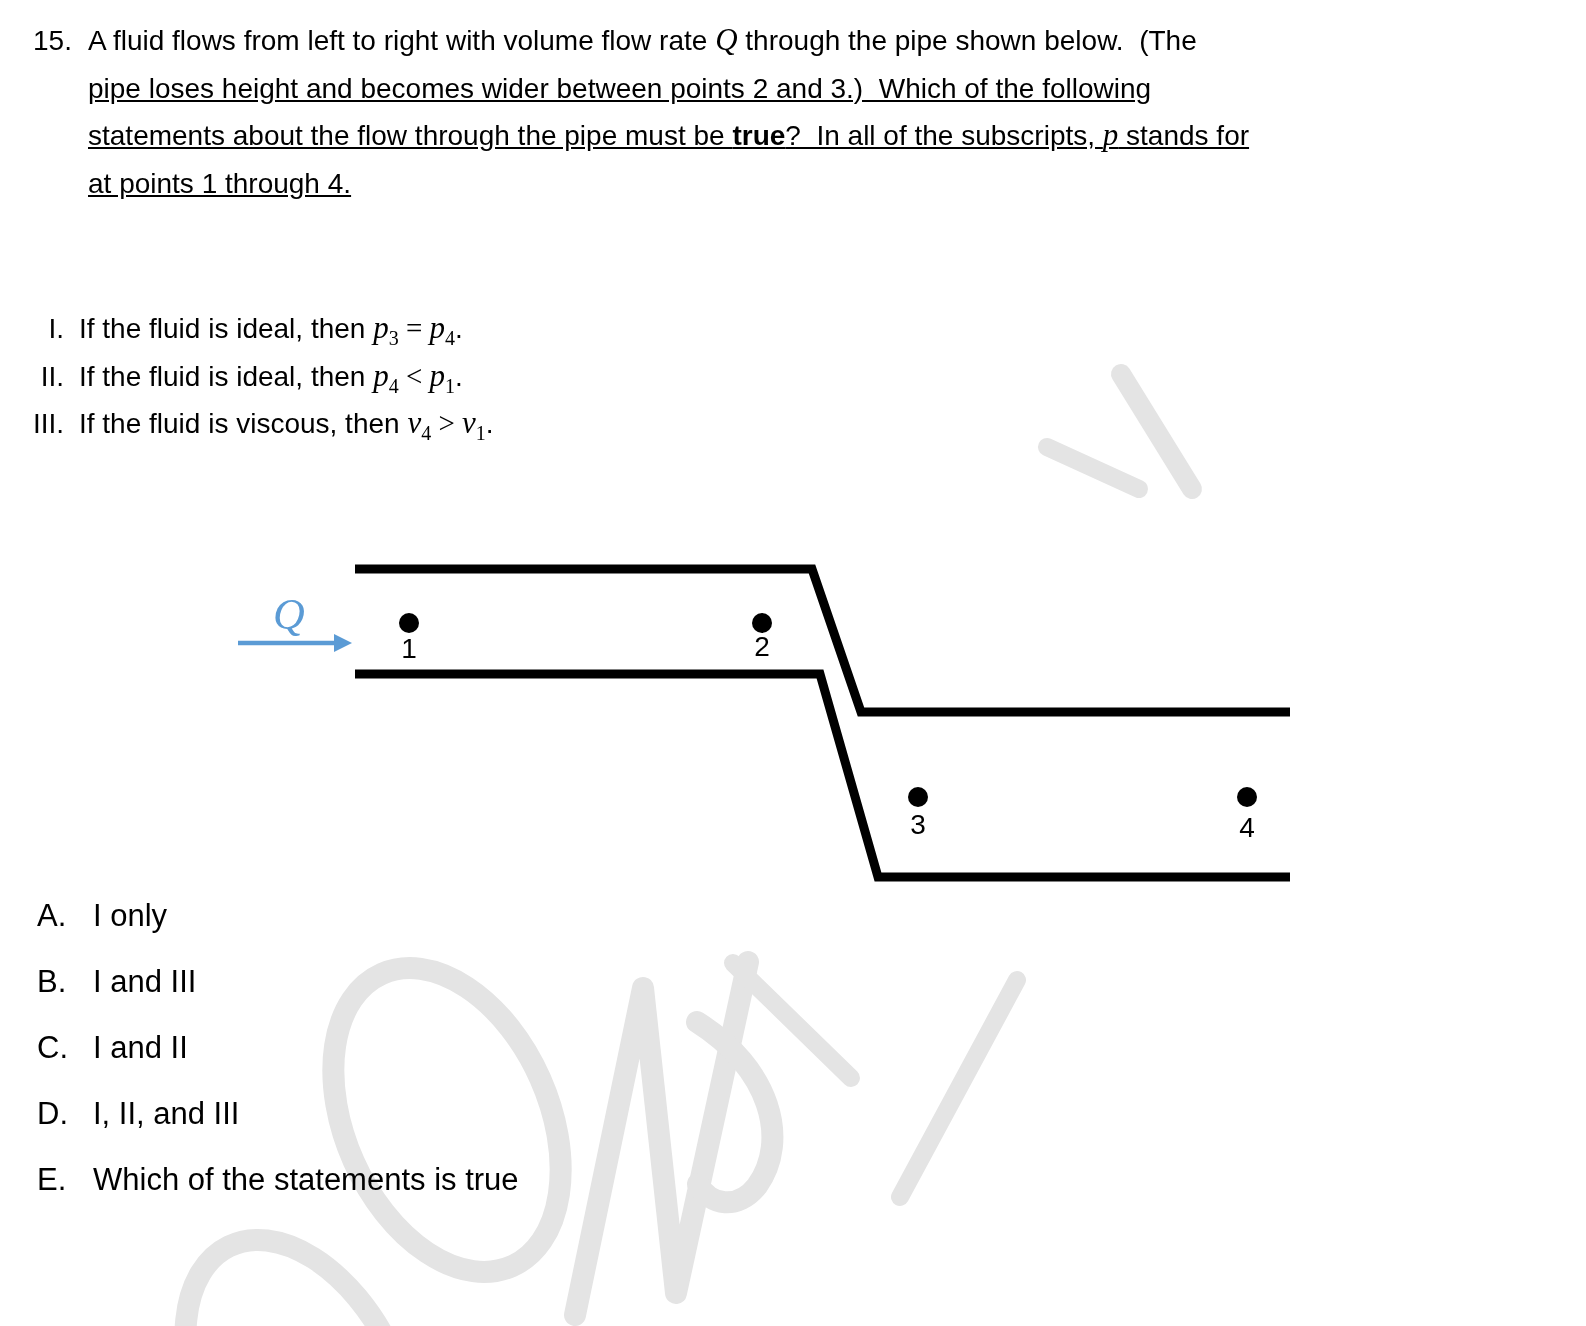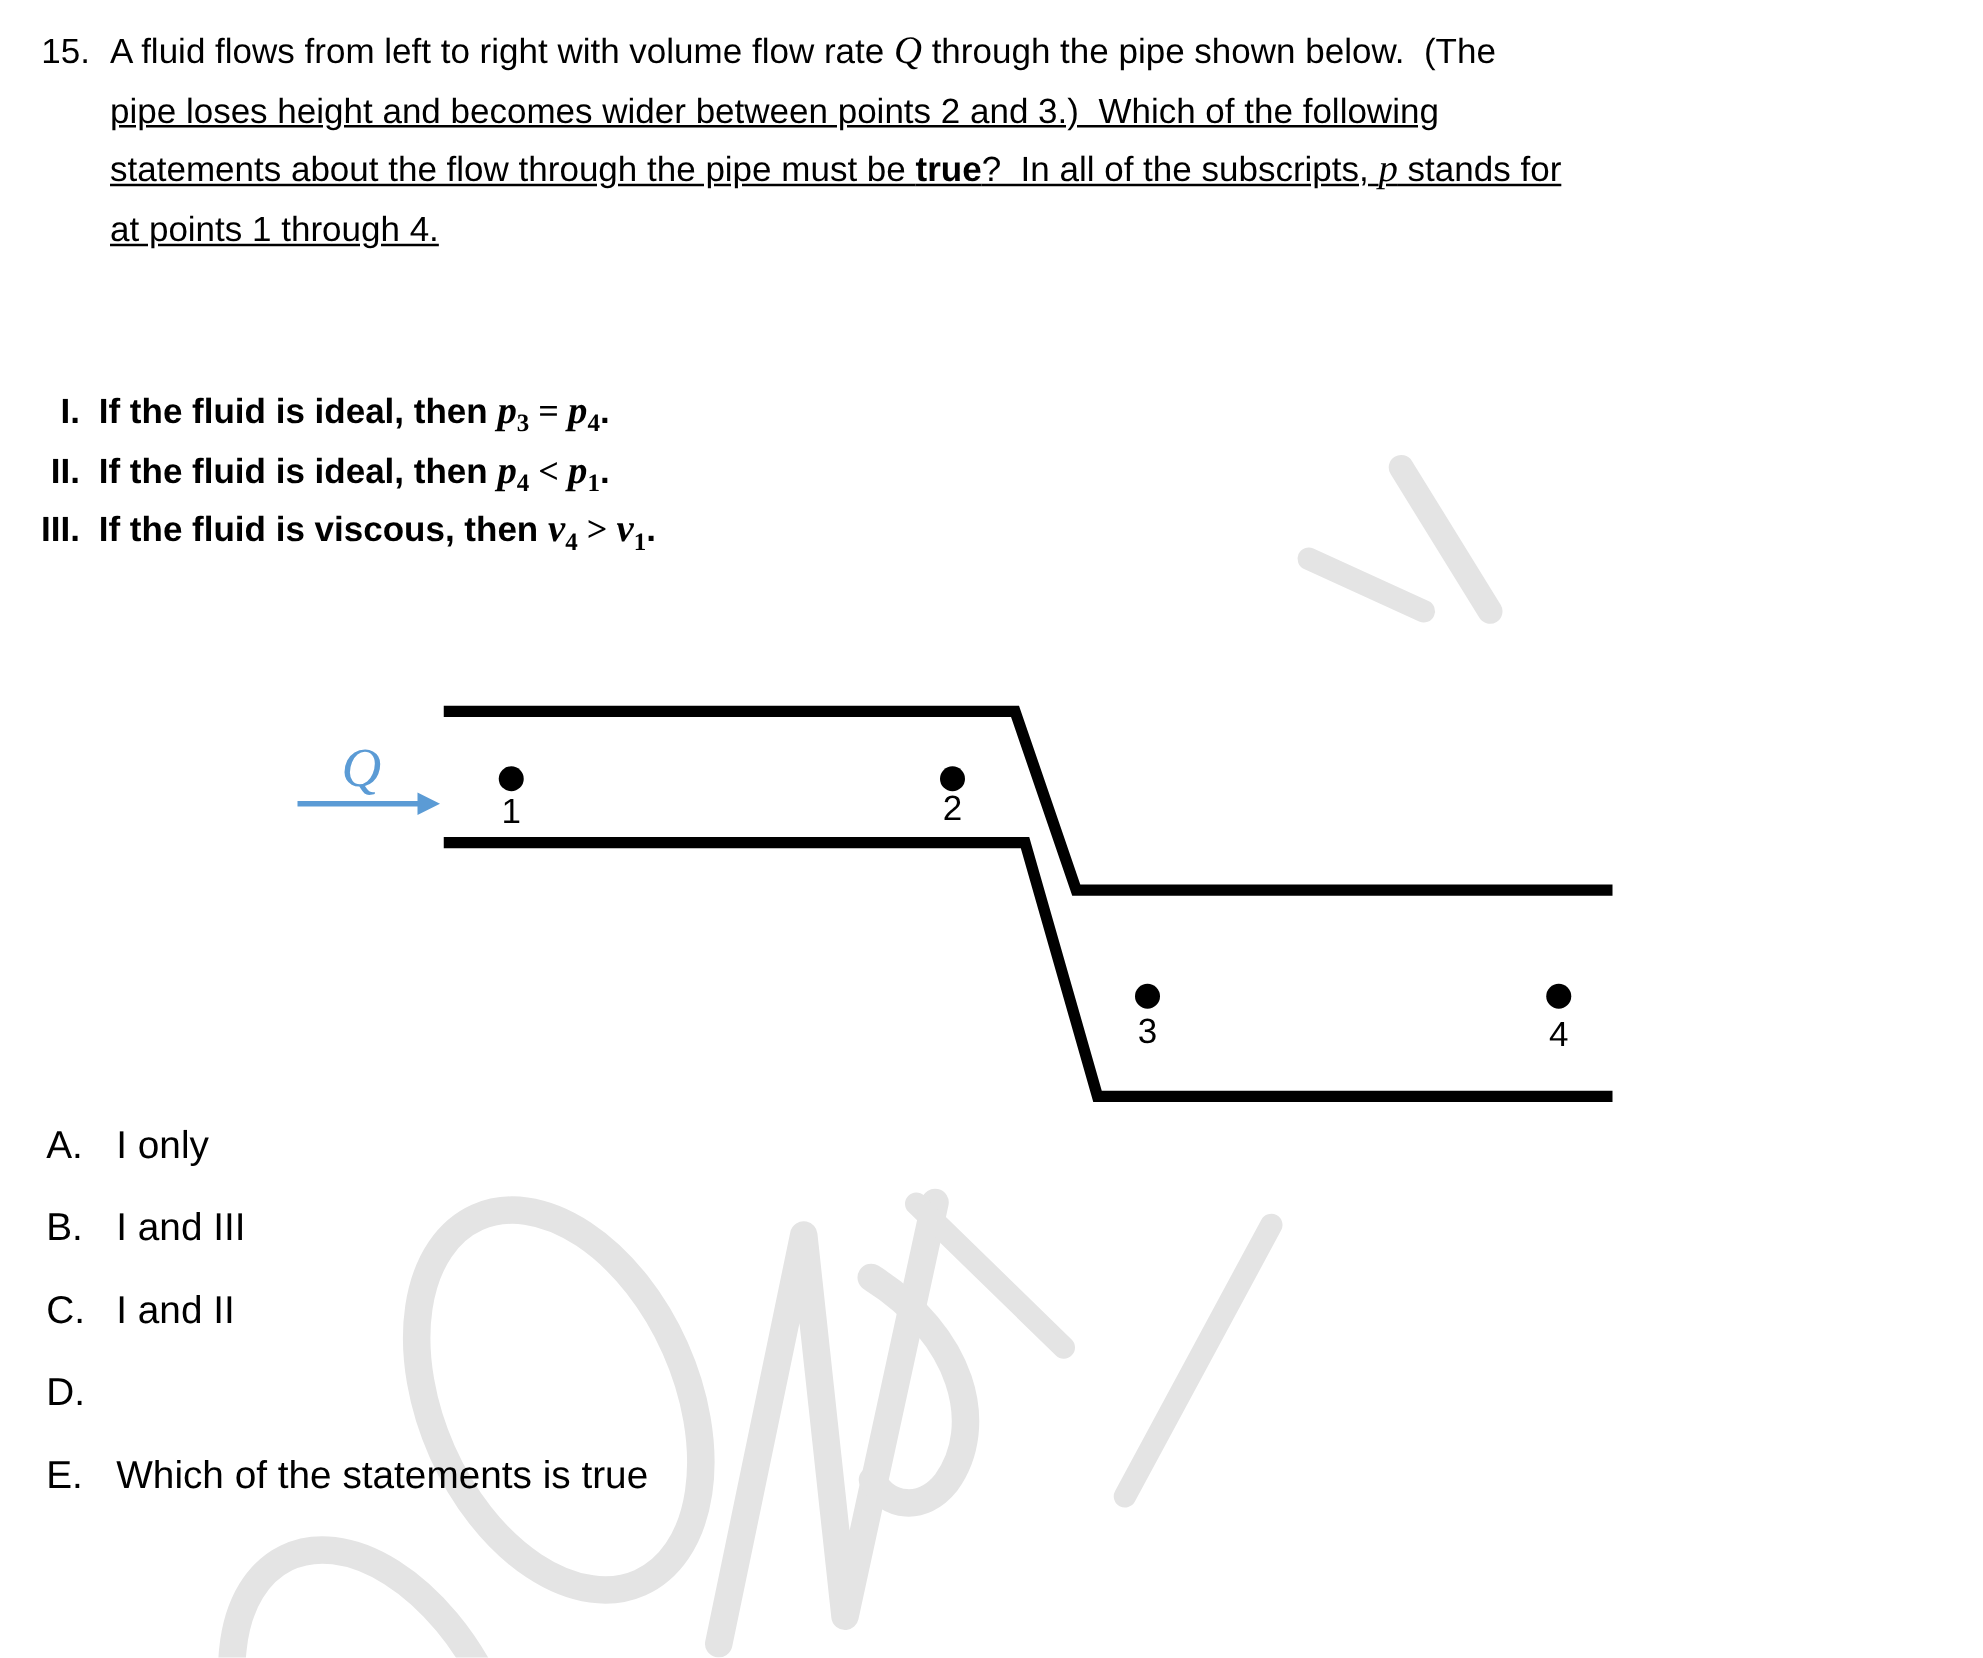--- a/index.html
+++ b/index.html
@@ -18,21 +18,21 @@
     font-size:28px;line-height:47.5px;
   }
   .qline{white-space:pre-wrap;}
   .qline.indent{margin-left:55px;text-decoration:underline;}
   .qnum{display:inline-block;width:55px;}
   
   .statements{
     position:absolute;left:0;top:305px;
     font-size:28px;line-height:47.5px;
   }
-  .srow{white-space:pre-wrap;font-weight:bold;}
+  .srow{white-space:pre-wrap;}
   .snum{display:inline-block;width:64px;text-align:right;}
   .stext{margin-left:15px;}
   
   .options{
     position:absolute;left:37px;top:883px;
     font-size:31px;line-height:66px;
   }
   .opt{display:flex;}
   .olabel{width:56px;}
   
@@ -104,18 +104,19 @@
   <div class="opt">
       <span class="olabel">B.</span>
       <span>I and III</span>
     </div>
   <div class="opt">
       <span class="olabel">C.</span>
       <span>I and II</span>
     </div>
   <div class="opt">
       <span class="olabel">D.</span>
+      <span>I, II, and III</span>
     </div>
   <div class="opt">
       <span class="olabel">E.</span>
       <span>Which of the statements is true</span>
     </div>
 </div>
 
 </body></html>

